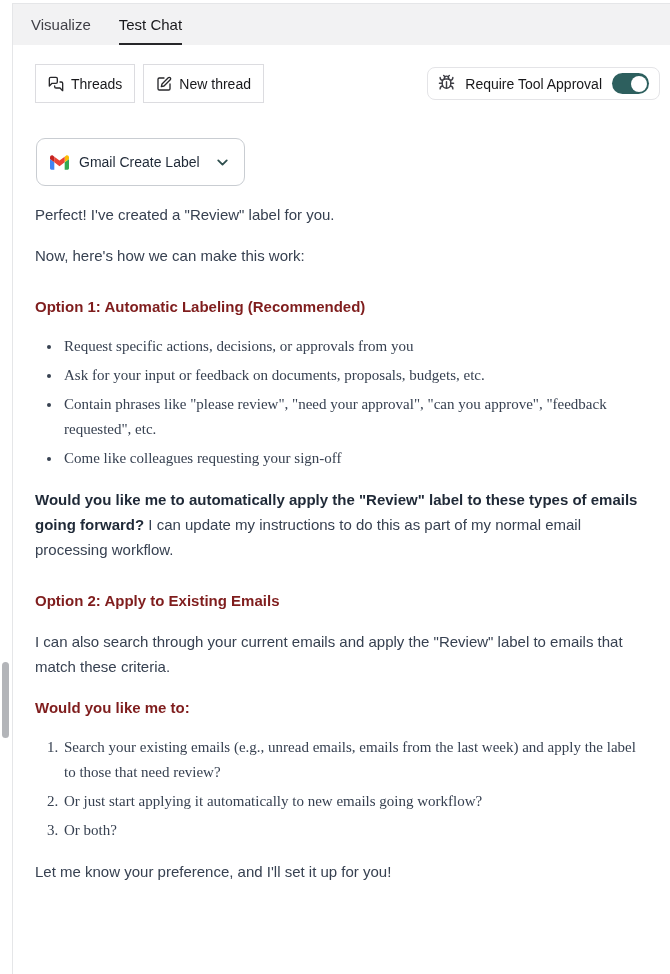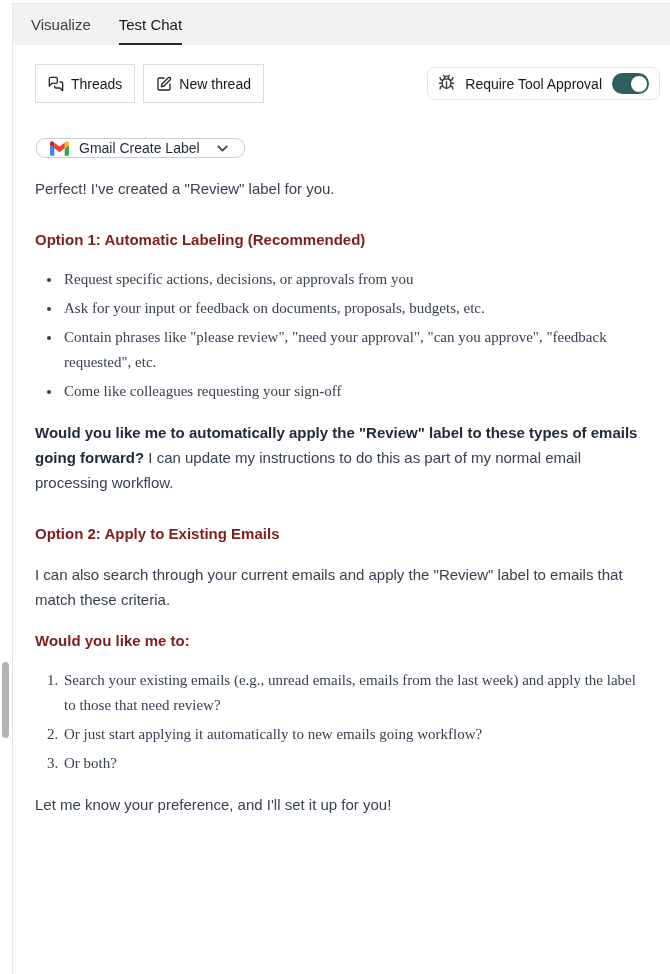--- a/index.html
+++ b/index.html
@@ -81,21 +81,21 @@
   }
   .toggle .knob {
     position: absolute; top: 2.5px; width: 16px; height: 16px;
     border-radius: 50%; background: #ffffff;
   }
   .toggle.on .knob { right: 2.5px; }
 
   .tool-card {
     margin-top: 35px; margin-left: 1px;
     display: inline-flex; align-items: center; gap: 10px;
-    height: 20px; padding: 0 13px;
+    height: 48px; padding: 0 13px;
     background: #fff;
     border: 1px solid #c9cdd2; border-radius: 9px;
     font-size: 14px; color: #1f2937; cursor: pointer;
     font-family: "Liberation Sans", sans-serif;
   }
   .tool-card svg { display: block; }
 
   
   .msg {
     margin-top: 6px;
@@ -191,20 +191,21 @@
       <span style="margin-left:4px;">
         <svg width="17" height="17" viewBox="0 0 24 24" fill="none" stroke="#2f4f4e" stroke-width="2.6" stroke-linecap="round" stroke-linejoin="round">
           <path d="m6 9 6 6 6-6"></path>
         </svg>
       </span>
     </button>
 
     
     <div class="msg">
       <p>Perfect! I've created a "Review" label for you.</p>
+      <p>Now, here's how we can make this work:</p>
 
       <p class="heading">Option 1: Automatic Labeling (Recommended)</p>
 
       <ul>
         <li>Request specific actions, decisions, or approvals from you</li>
         <li>Ask for your input or feedback on documents, proposals, budgets, etc.</li>
         <li>Contain phrases like "please review", "need your approval", "can you approve", "feedback requested", etc.</li>
         <li>Come like colleagues requesting your sign-off</li>
       </ul>
 

